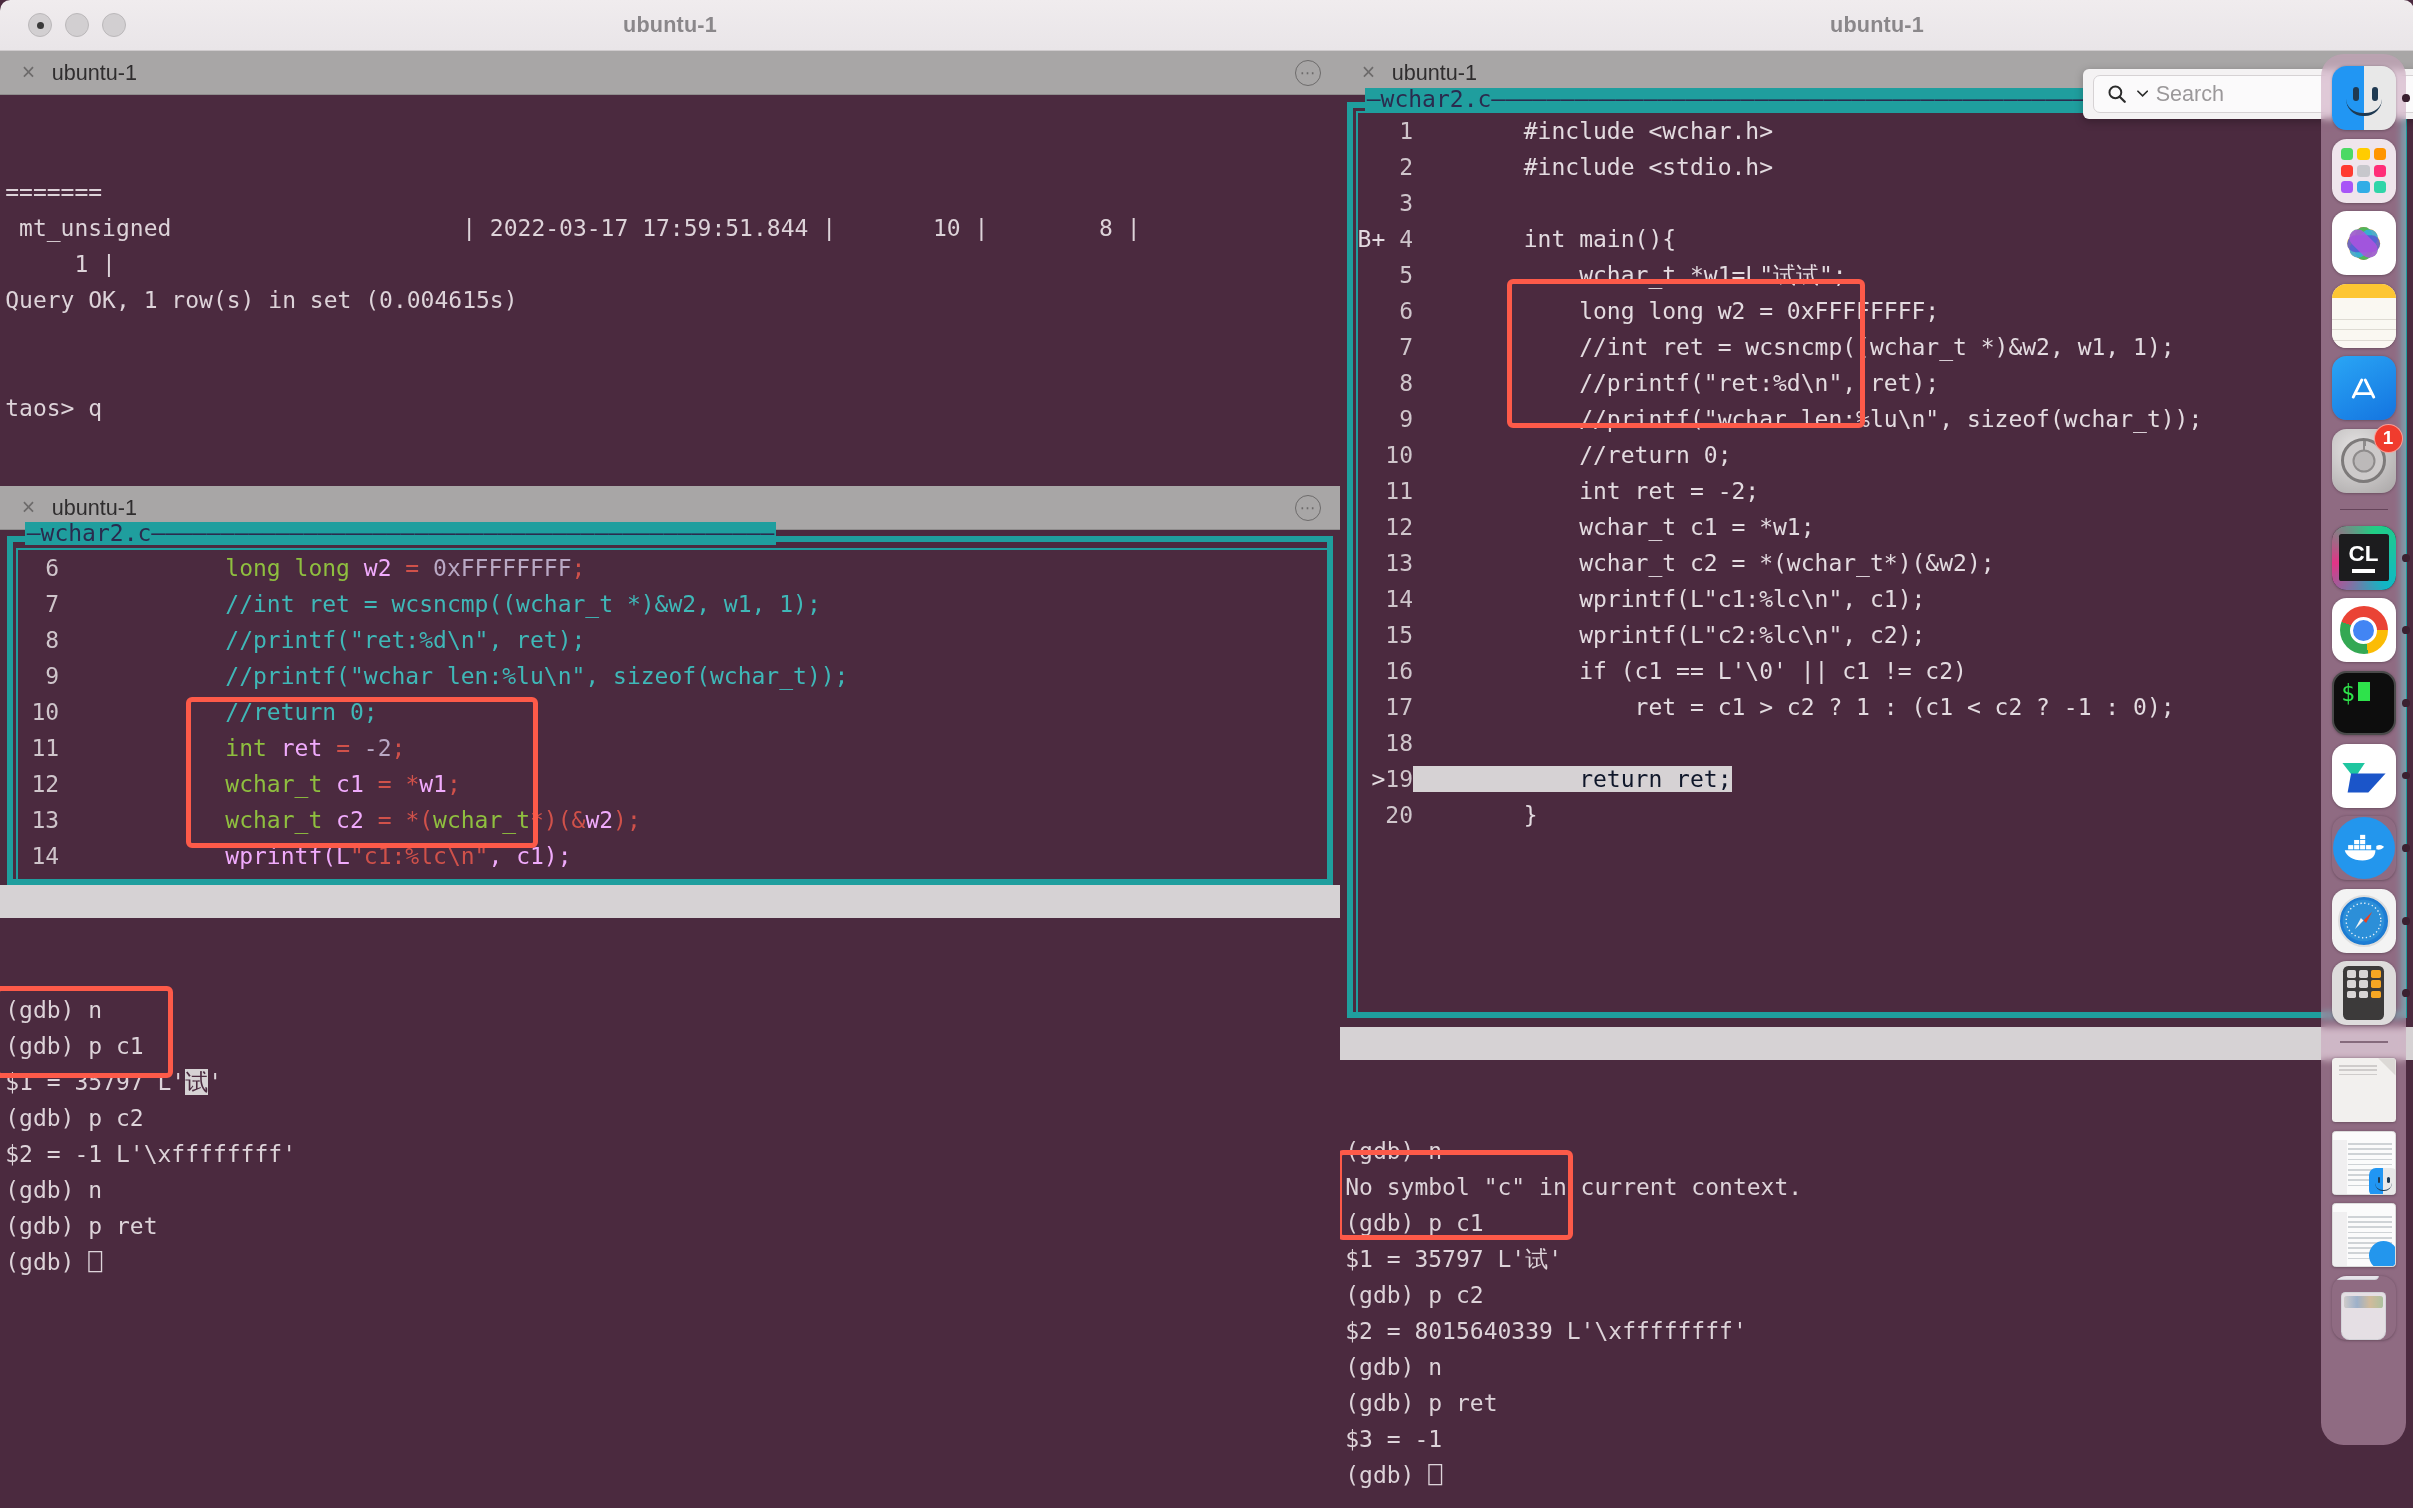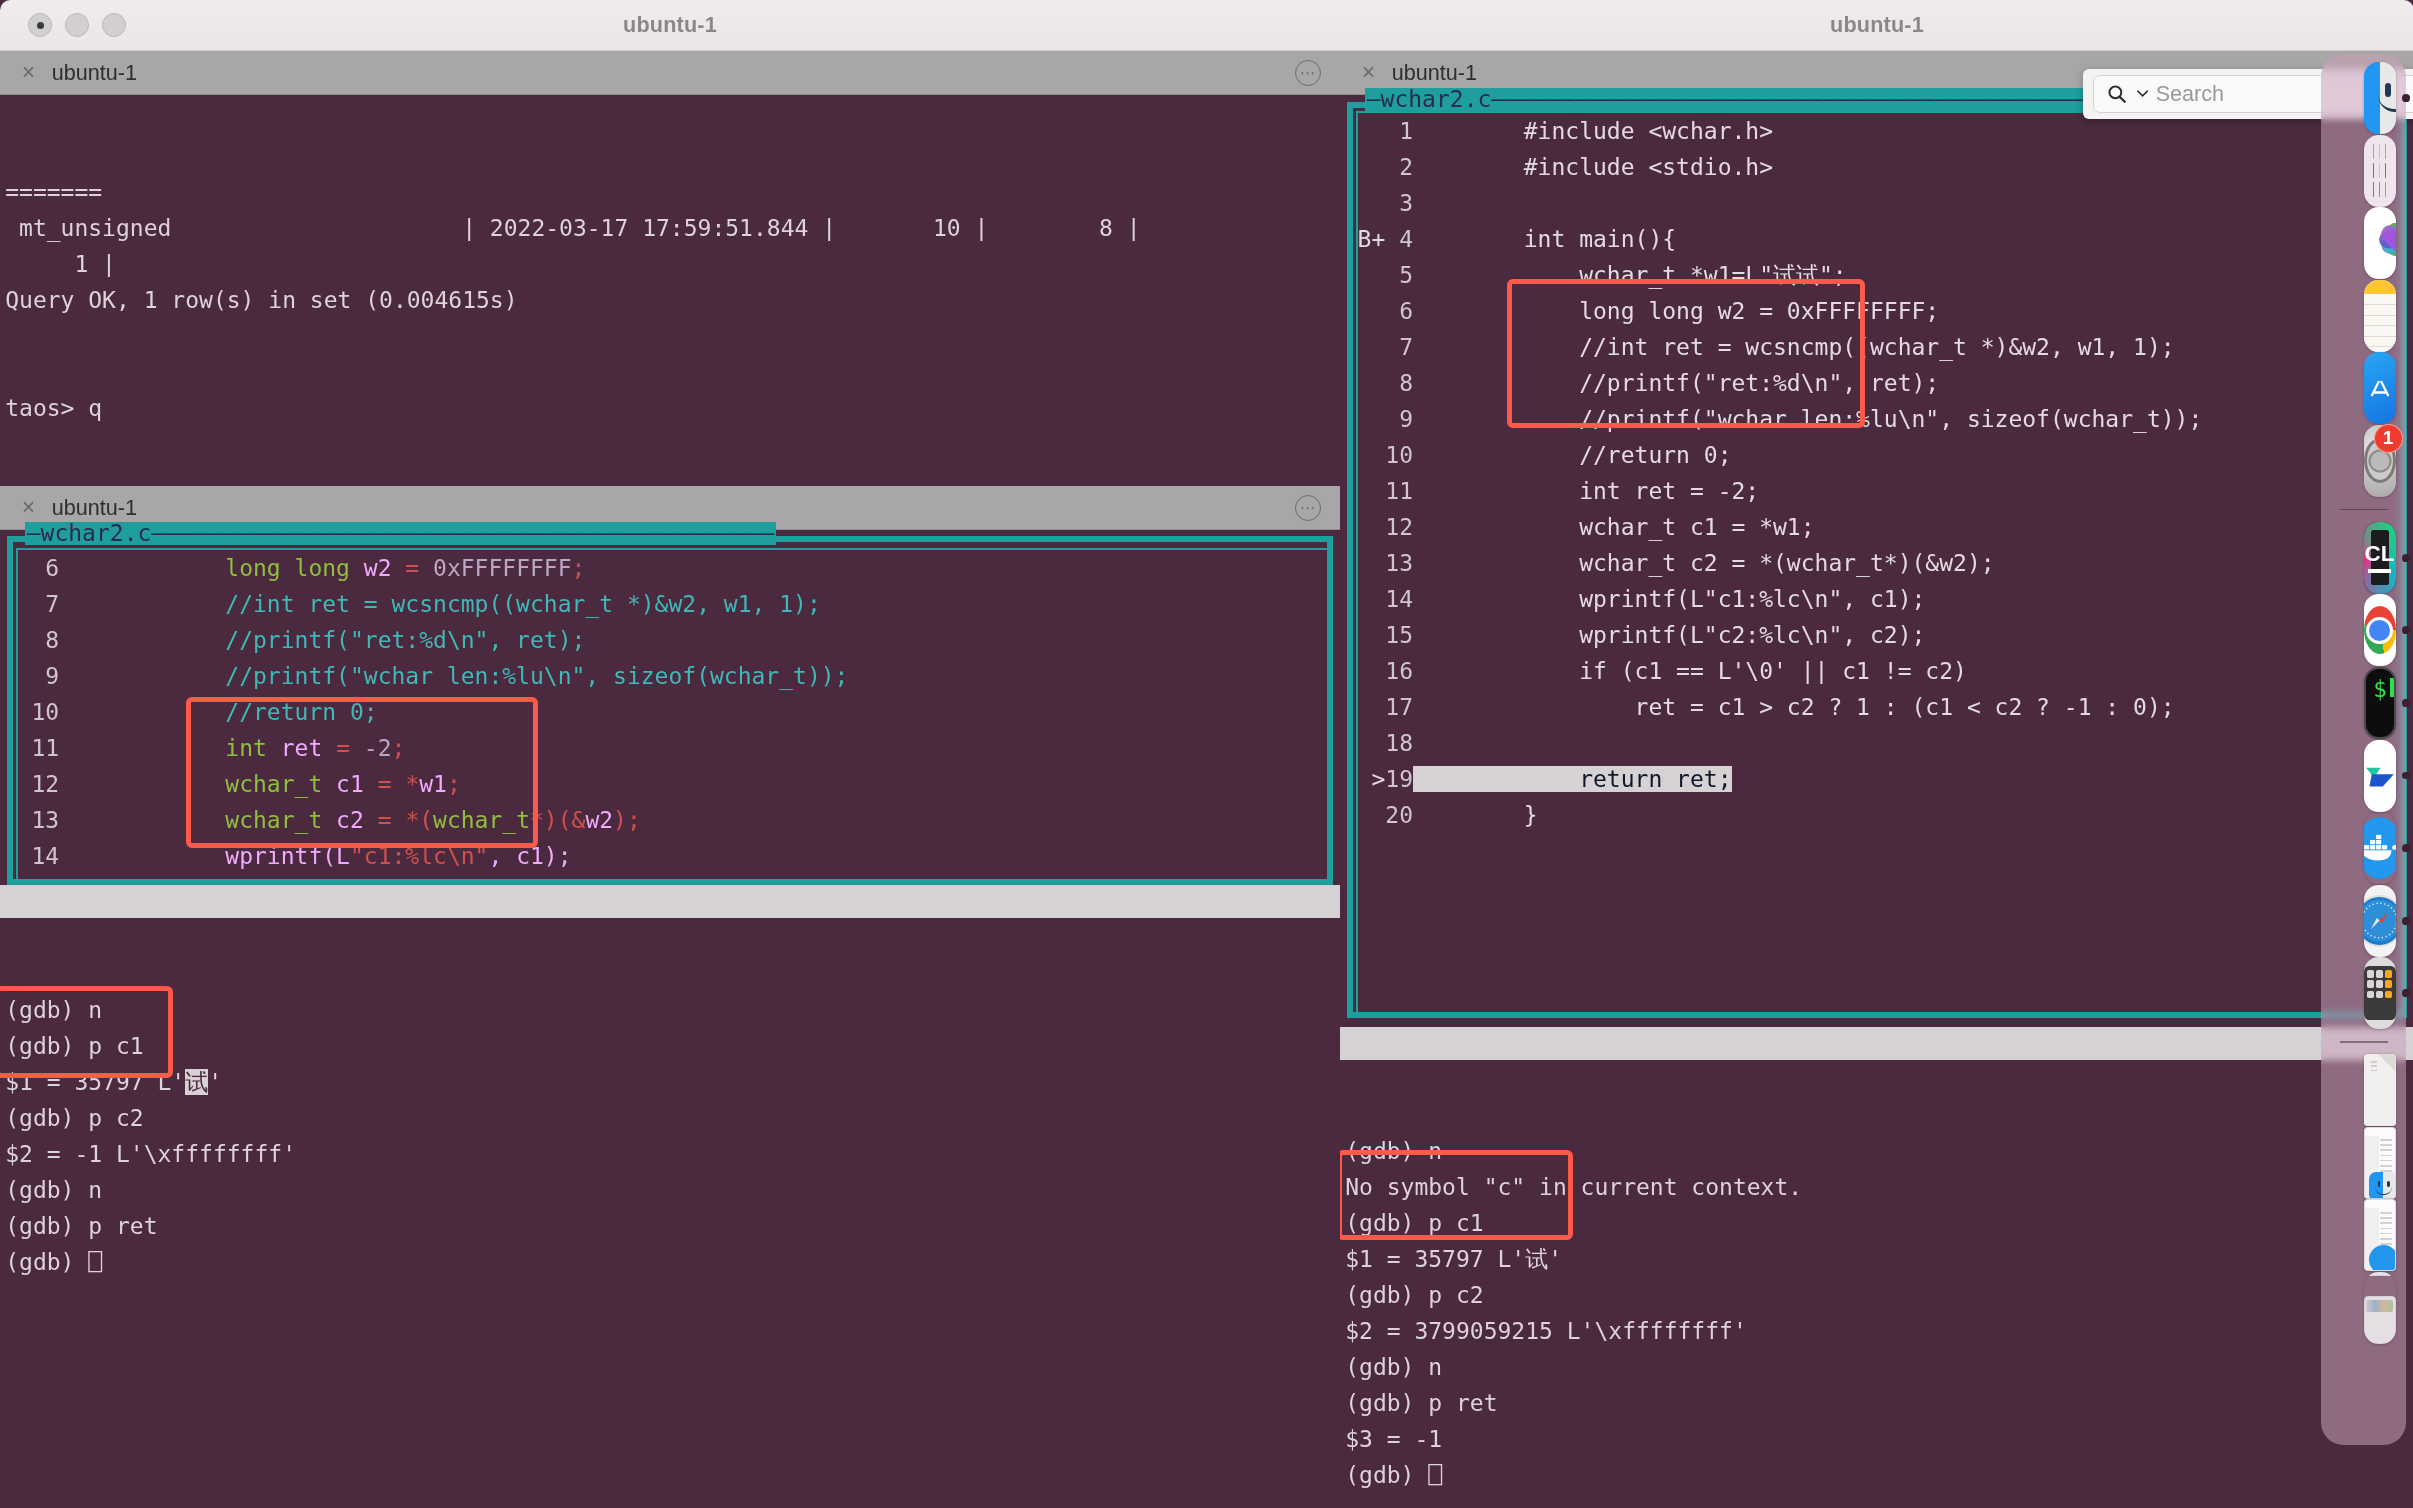--- a/index.html
+++ b/index.html
@@ -209,24 +209,23 @@
     display: flex; flex-direction: column; align-items: center; gap: 8.6px;
     backdrop-filter: blur(3.5px);
   }
   .dock-item {
     position: relative;
     width: 64px; height: 64px;
     flex: 0 0 64px;
     display: flex; align-items: center; justify-content: center;
   }
   .dock-ico {
-    width: 64px; height: 72px; border-radius: 14.7px;
+    width: 64px; height: 64px; border-radius: 14.7px;
     overflow: hidden; position: relative;
     box-shadow: 0 0.9px 2.6px rgba(0,0,0,0.25);
-    margin-left: 32px;
   }
   .running-dot {
     position: absolute; right: -14.7px; top: 50%; transform: translateY(-50%);
     width: 7.8px; height: 7.8px; border-radius: 50%; background: #3a2030;
   }
   .dock-sep {
     width: 48px; height: 1.7px; background: rgba(60,30,50,0.5);
     flex: 0 0 1.7px; margin: 7px 0;
   }
   .badge {
@@ -415,21 +414,21 @@
       <div class="code" id="right-code"><div><span class="mark">  </span><span class="ln"> 1</span><span>        #include &lt;wchar.h&gt;</span></div><div><span class="mark">  </span><span class="ln"> 2</span><span>        #include &lt;stdio.h&gt;</span></div><div><span class="mark">  </span><span class="ln"> 3</span><span></span></div><div><span class="mark">B+</span><span class="ln"> 4</span><span>        int main(){</span></div><div><span class="mark">  </span><span class="ln"> 5</span><span>            wchar_t *w1=L"试试";</span></div><div><span class="mark">  </span><span class="ln"> 6</span><span>            long long w2 = 0xFFFFFFFF;</span></div><div><span class="mark">  </span><span class="ln"> 7</span><span>            //int ret = wcsncmp((wchar_t *)&amp;w2, w1, 1);</span></div><div><span class="mark">  </span><span class="ln"> 8</span><span>            //printf("ret:%d\n", ret);</span></div><div><span class="mark">  </span><span class="ln"> 9</span><span>            //printf("wchar len:%lu\n", sizeof(wchar_t));</span></div><div><span class="mark">  </span><span class="ln">10</span><span>            //return 0;</span></div><div><span class="mark">  </span><span class="ln">11</span><span>            int ret = -2;</span></div><div><span class="mark">  </span><span class="ln">12</span><span>            wchar_t c1 = *w1;</span></div><div><span class="mark">  </span><span class="ln">13</span><span>            wchar_t c2 = *(wchar_t*)(&amp;w2);</span></div><div><span class="mark">  </span><span class="ln">14</span><span>            wprintf(L"c1:%lc\n", c1);</span></div><div><span class="mark">  </span><span class="ln">15</span><span>            wprintf(L"c2:%lc\n", c2);</span></div><div><span class="mark">  </span><span class="ln">16</span><span>            if (c1 == L'\0' || c1 != c2)</span></div><div><span class="mark">  </span><span class="ln">17</span><span>                ret = c1 &gt; c2 ? 1 : (c1 &lt; c2 ? -1 : 0);</span></div><div><span class="mark">  </span><span class="ln">18</span><span></span></div><div><span class="mark"> &gt;</span><span class="ln">19</span><span class="curline">            return ret;</span></div><div><span class="mark">  </span><span class="ln">20</span><span>        }</span></div></div>
     </div>
     <div class="hlbox" style="left:154px; top:171px; width:358px; height:149px;"></div>
   </div>
 
   <div class="statusline" style="margin-top:8.6px;">
     
   </div>
 
   <div class="term" style="position:relative;padding-top:1.7px;">
-    <div id="right-gdb"><div>(gdb) n</div><div>No symbol "c" in current context.</div><div>(gdb) p c1</div><div>$1 = 35797 L'试'</div><div>(gdb) p c2</div><div>$2 = 3799059215 L'\xffffffff'</div><div>(gdb) n</div><div>(gdb) p ret</div><div>$3 = -1</div><div>(gdb) ⎕</div></div>
+    <div id="right-gdb"><div>(gdb) n</div><div>No symbol "c" in current context.</div><div>(gdb) p c1</div><div>$1 = 35797 L'试'</div><div>(gdb) p c2</div><div>$2 = 8015640339 L'\xffffffff'</div><div>(gdb) n</div><div>(gdb) p ret</div><div>$3 = -1</div><div>(gdb) ⎕</div></div>
     <div class="hlbox" style="left:-3.5px; top:90px; width:236px; height:90px;"></div>
   </div>
 </div>
 
 <div id="search-popover">
   <div id="search-field">
     <svg width="22.5" height="22.5" viewBox="0 0 24 24">
       <circle cx="10" cy="10" r="6.3" fill="none" stroke="#2b2b2b" stroke-width="2.1"></circle>
       <line x1="14.6" y1="14.6" x2="20" y2="20" stroke="#2b2b2b" stroke-width="2.4" stroke-linecap="round"></line>
     </svg>

